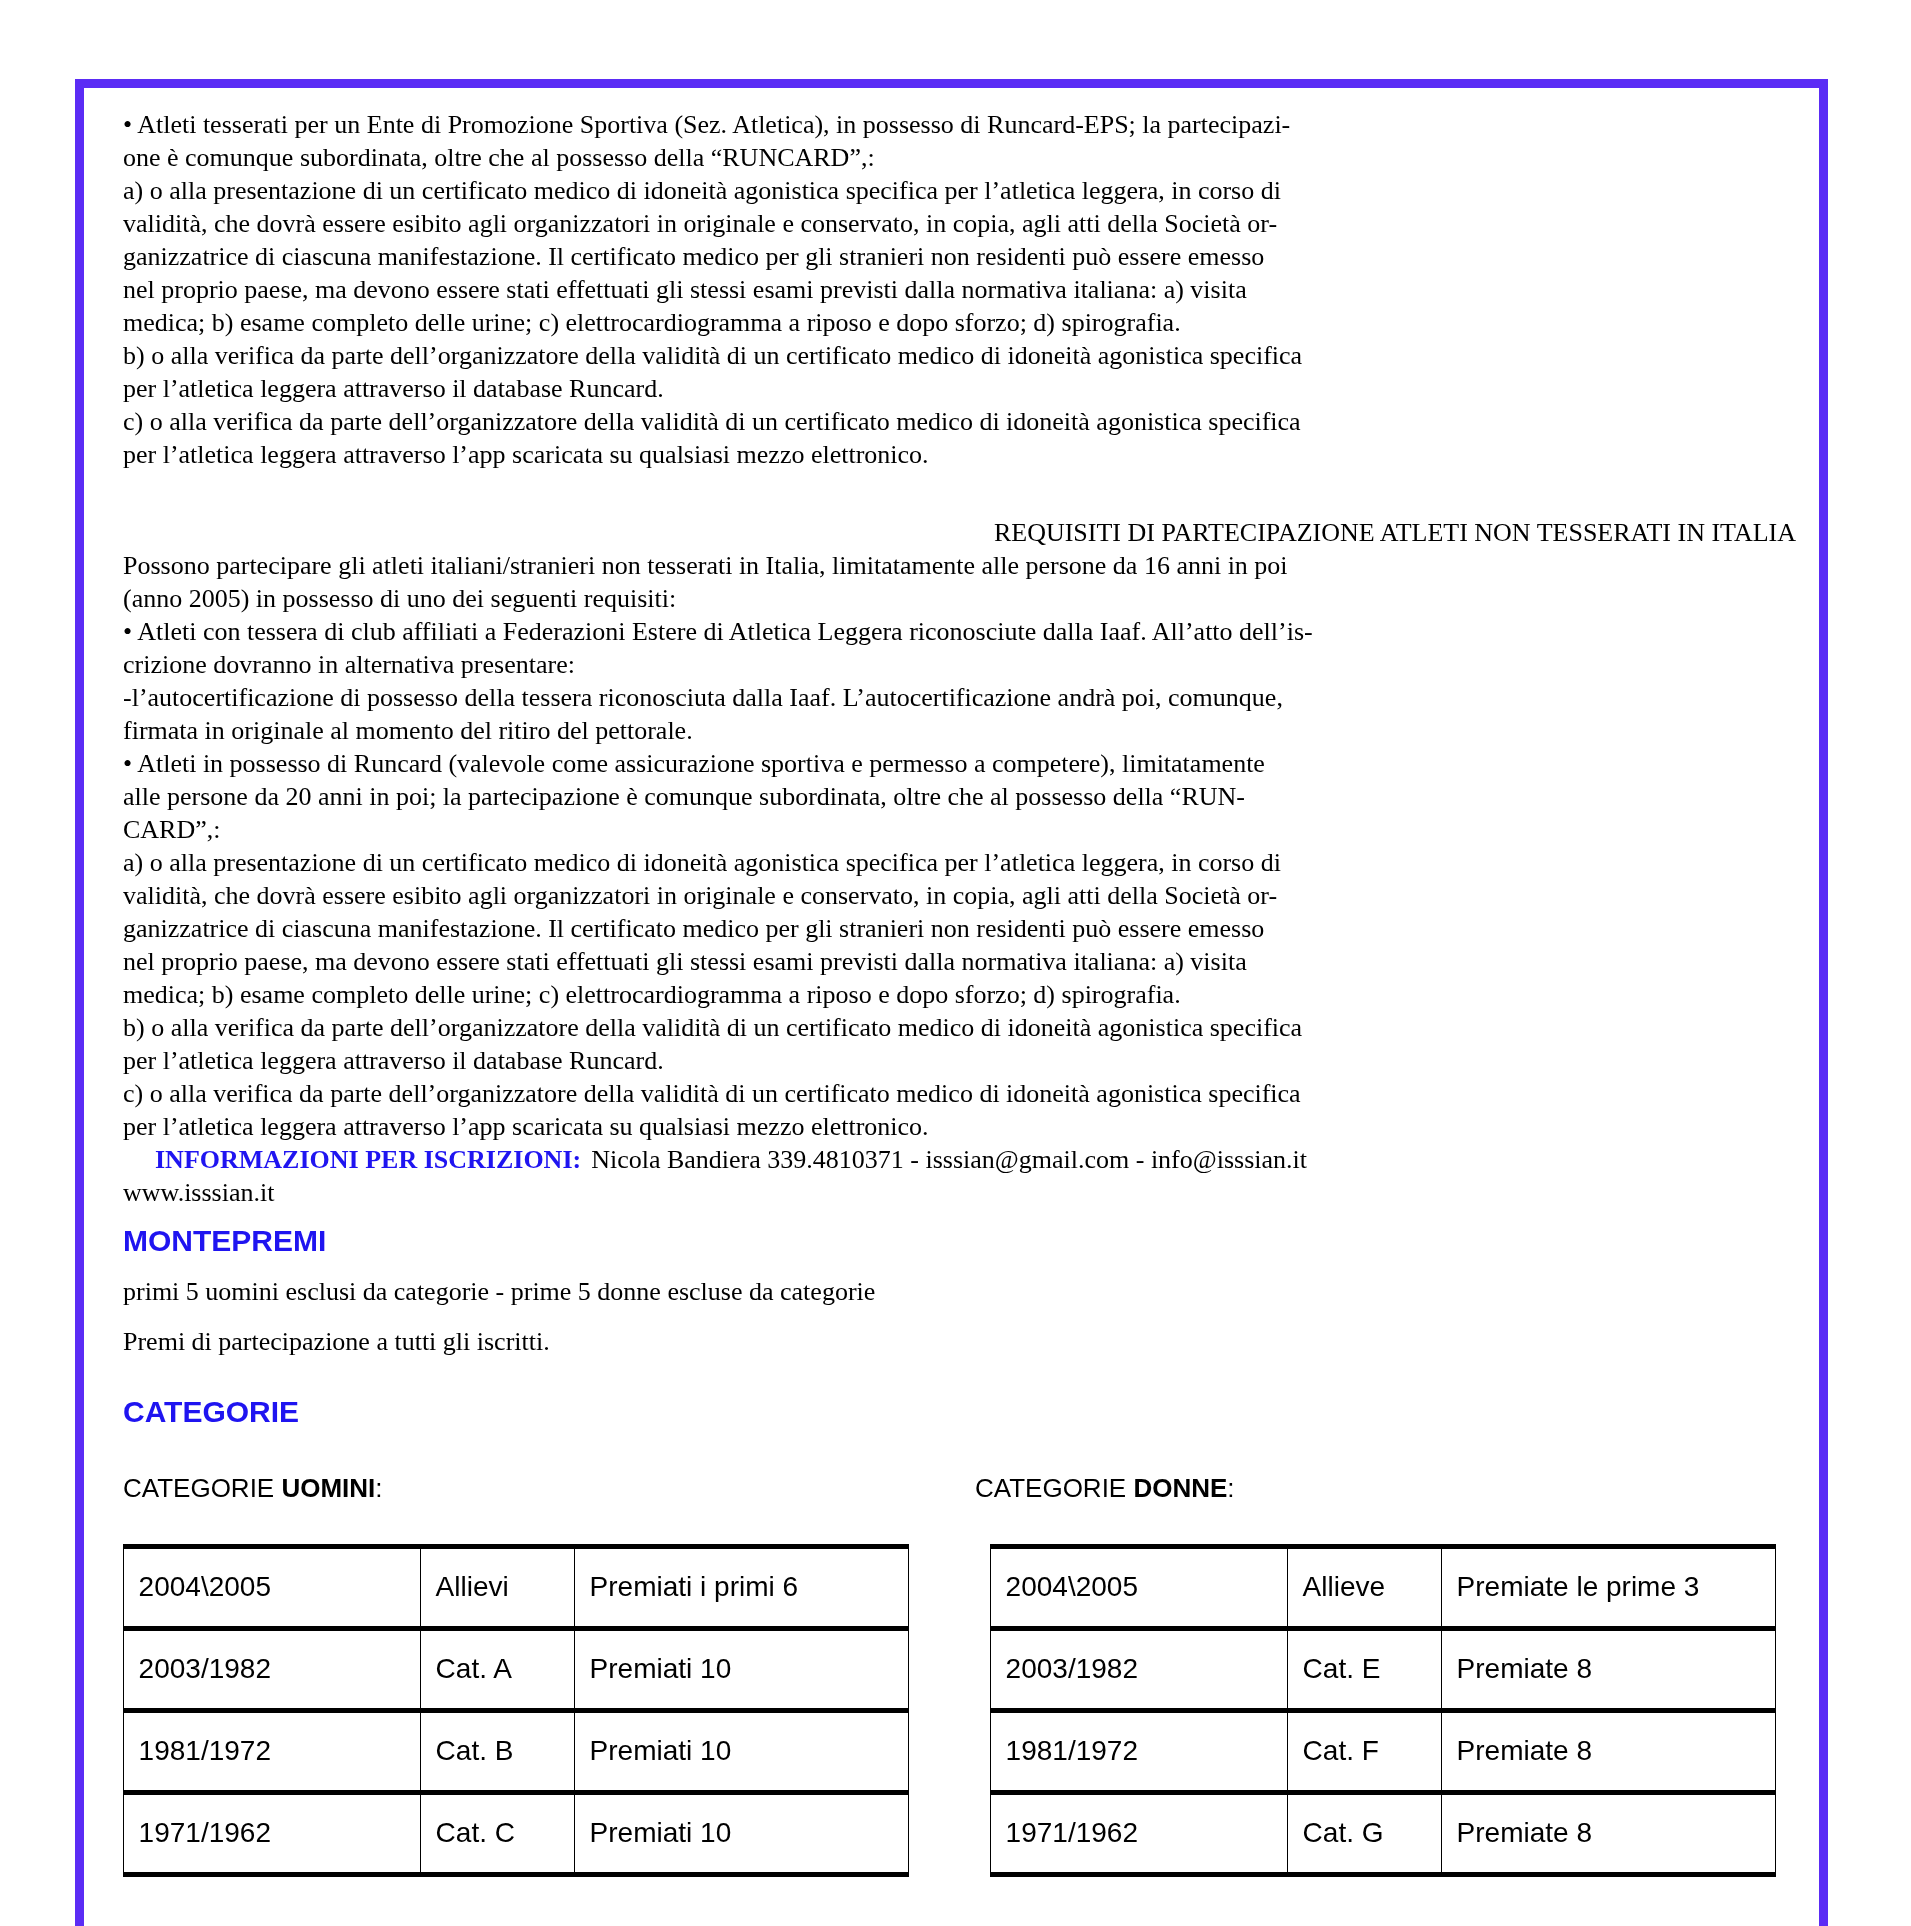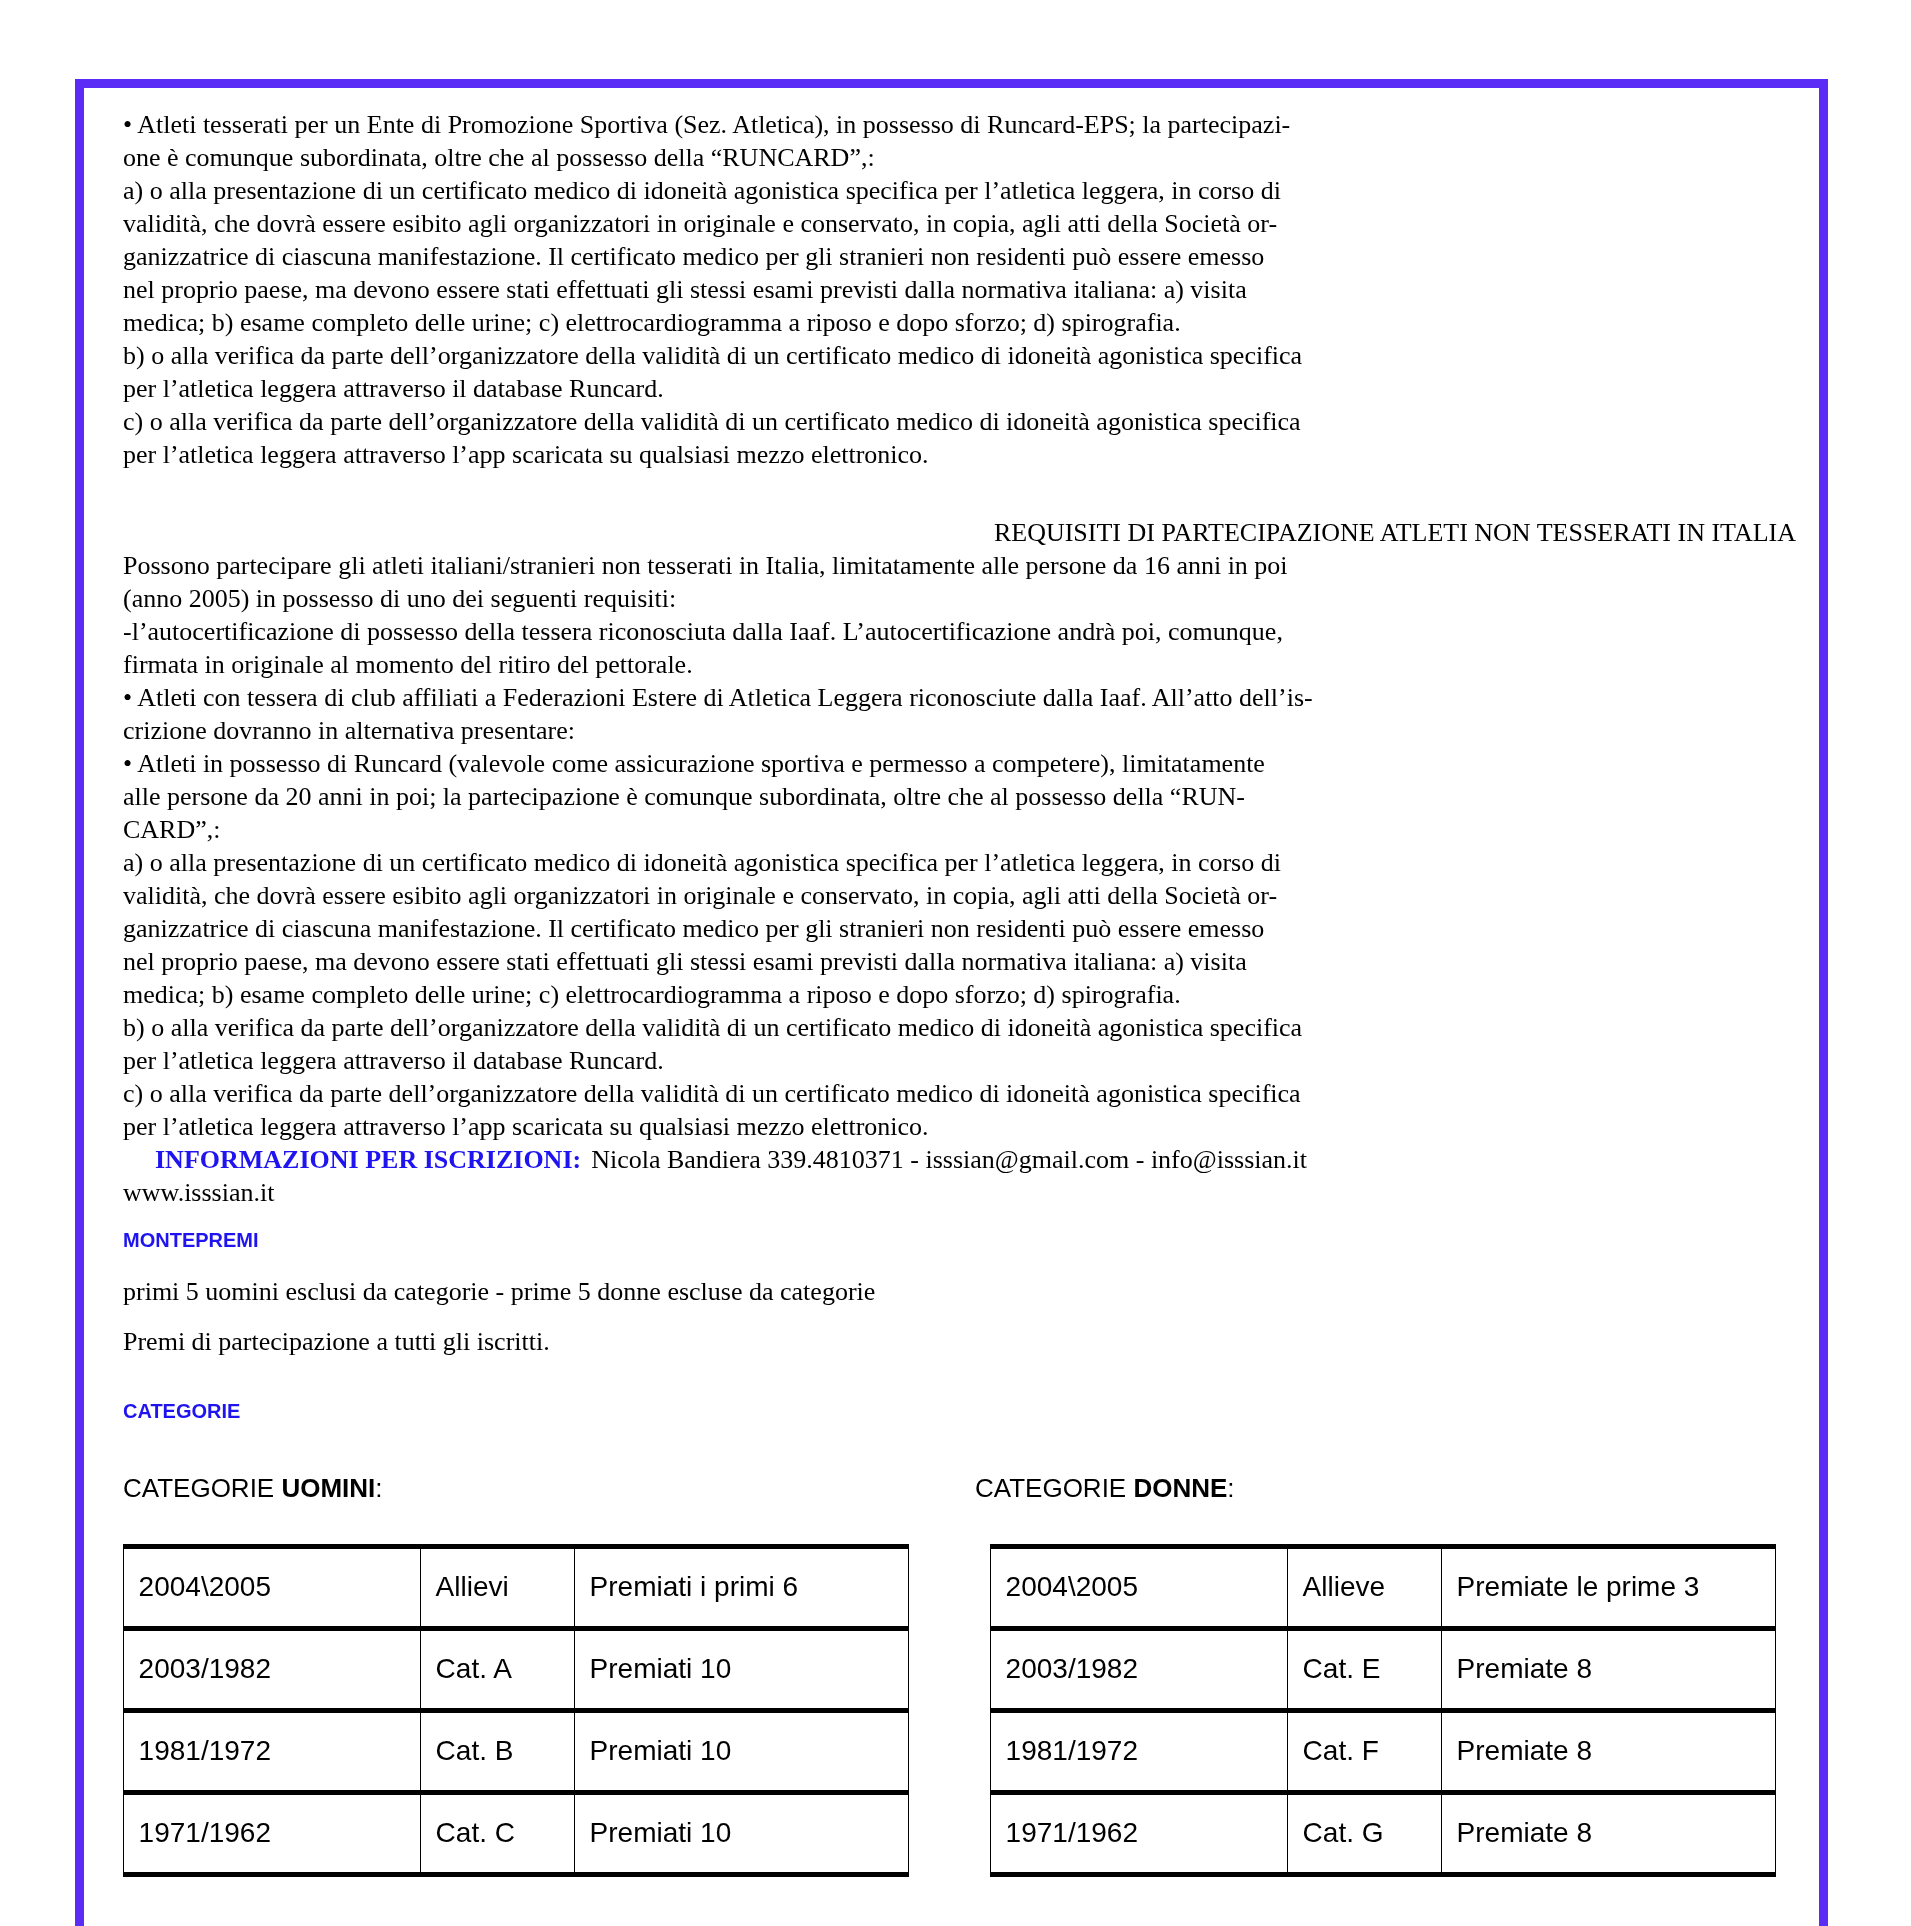--- a/index.html
+++ b/index.html
@@ -11,21 +11,21 @@
     position:absolute; left:75px; top:79px; width:1753px; height:2516px;
     box-sizing:border-box; border:9.2px solid #5b2cf5;
     padding:20px 23px 0 39px;
   }
   .body-text {
     font-size:26px; line-height:33px; margin:0;
     white-space:pre-line;
     font-family:Liberation Serif, serif;
   }
   .h-blue {
-    font-size:20px; line-height:33px; margin:0; font-weight:bold; color:#1f14f0;
+    font-size:30px; line-height:33px; margin:0; font-weight:bold; color:#1f14f0;
     display:block;
   }
   .inline-label { font-weight:bold; color:#1f14f0; margin-right:10px;margin-left:32px; }
   .mt-blank  { margin-top:45px;text-align:right; }
   .mt-sm     { margin-top:10.8px; }
   .mt-info   { margin-top:15.4px; }
   .mt-md     { margin-top:17.3px; }
   .mt-lg     { margin-top:37px; }
 
   .cat-headers { display:flex; gap:60px; margin-top:44px; }
@@ -59,24 +59,24 @@
 nel proprio paese, ma devono essere stati effettuati gli stessi esami previsti dalla normativa italiana: a) visita
 medica; b) esame completo delle urine; c) elettrocardiogramma a riposo e dopo sforzo; d) spirografia.
 b) o alla verifica da parte dell’organizzatore della validità di un certificato medico di idoneità agonistica specifica
 per l’atletica leggera attraverso il database Runcard.
 c) o alla verifica da parte dell’organizzatore della validità di un certificato medico di idoneità agonistica specifica
 per l’atletica leggera attraverso l’app scaricata su qualsiasi mezzo elettronico.</p>
 
   <p class="body-text mt-blank">REQUISITI DI PARTECIPAZIONE ATLETI NON TESSERATI IN ITALIA</p>
   <p class="body-text">Possono partecipare gli atleti italiani/stranieri non tesserati in Italia, limitatamente alle persone da 16 anni in poi
 (anno 2005)  in possesso di uno dei seguenti requisiti:</p>
+  <p class="body-text">• Atleti con tessera di club affiliati a Federazioni Estere di Atletica Leggera riconosciute dalla Iaaf.  All’atto dell’is-
+crizione dovranno in alternativa presentare:</p>
   <p class="body-text">-l’autocertificazione di possesso della tessera riconosciuta dalla Iaaf. L’autocertificazione andrà poi, comunque,
 firmata in originale al momento del ritiro del pettorale.</p>
-  <p class="body-text">• Atleti con tessera di club affiliati a Federazioni Estere di Atletica Leggera riconosciute dalla Iaaf.  All’atto dell’is-
-crizione dovranno in alternativa presentare:</p>
   <p class="body-text">• Atleti in possesso di Runcard (valevole come assicurazione sportiva e permesso a competere), limitatamente
 alle persone da 20 anni in poi; la partecipazione è comunque subordinata, oltre che al possesso della “RUN-
 CARD”,:
 a) o alla presentazione di un certificato medico di idoneità agonistica specifica per l’atletica leggera, in corso di
 validità, che dovrà essere esibito agli organizzatori in originale e conservato, in copia, agli atti della Società or-
 ganizzatrice di ciascuna manifestazione. Il certificato medico per gli stranieri non residenti può essere emesso
 nel proprio paese, ma devono essere stati effettuati gli stessi esami previsti dalla normativa italiana: a) visita
 medica; b) esame completo delle urine; c) elettrocardiogramma a riposo e dopo sforzo; d) spirografia.
 b) o alla verifica da parte dell’organizzatore della validità di un certificato medico di idoneità agonistica specifica
 per l’atletica leggera attraverso il database Runcard.

